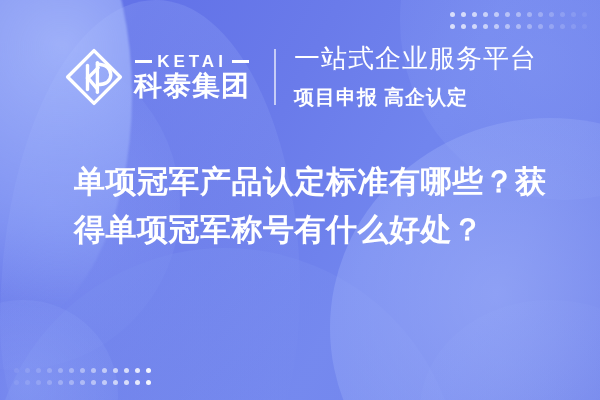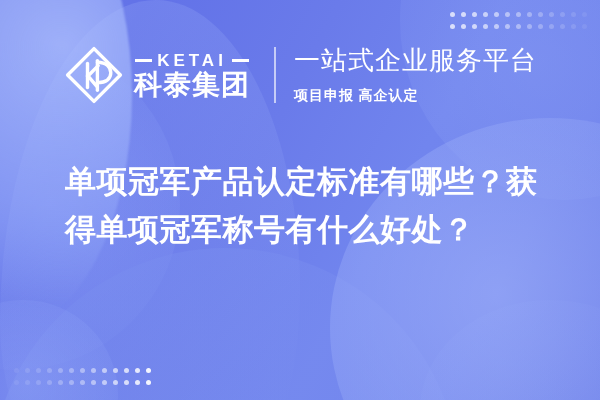--- a/index.html
+++ b/index.html
@@ -190,32 +190,32 @@
   }
   #tagline-main {
     font-size: 26px;
     color: #ffffff;
     letter-spacing: 1px;
     line-height: 1.12;
     white-space: nowrap;
   }
   #tagline-sub {
     font-family: "Liberation Serif", "DejaVu Serif", serif;
-    font-size: 14px;
+    font-size: 20px;
     font-weight: 700;
     color: #ffffff;
     letter-spacing: 1px;
     line-height: 1.15;
     white-space: nowrap;
   }
 
   
   #headline {
     position: absolute;
-    left: 65px;
+    left: 74px;
     top: 158px;
     width: 492px;
   }
   .headline-line {
     font-size: 31px;
     font-weight: 700;
     color: #ffffff;
     letter-spacing: 0.5px;
     line-height: 1.55;
     white-space: nowrap;

